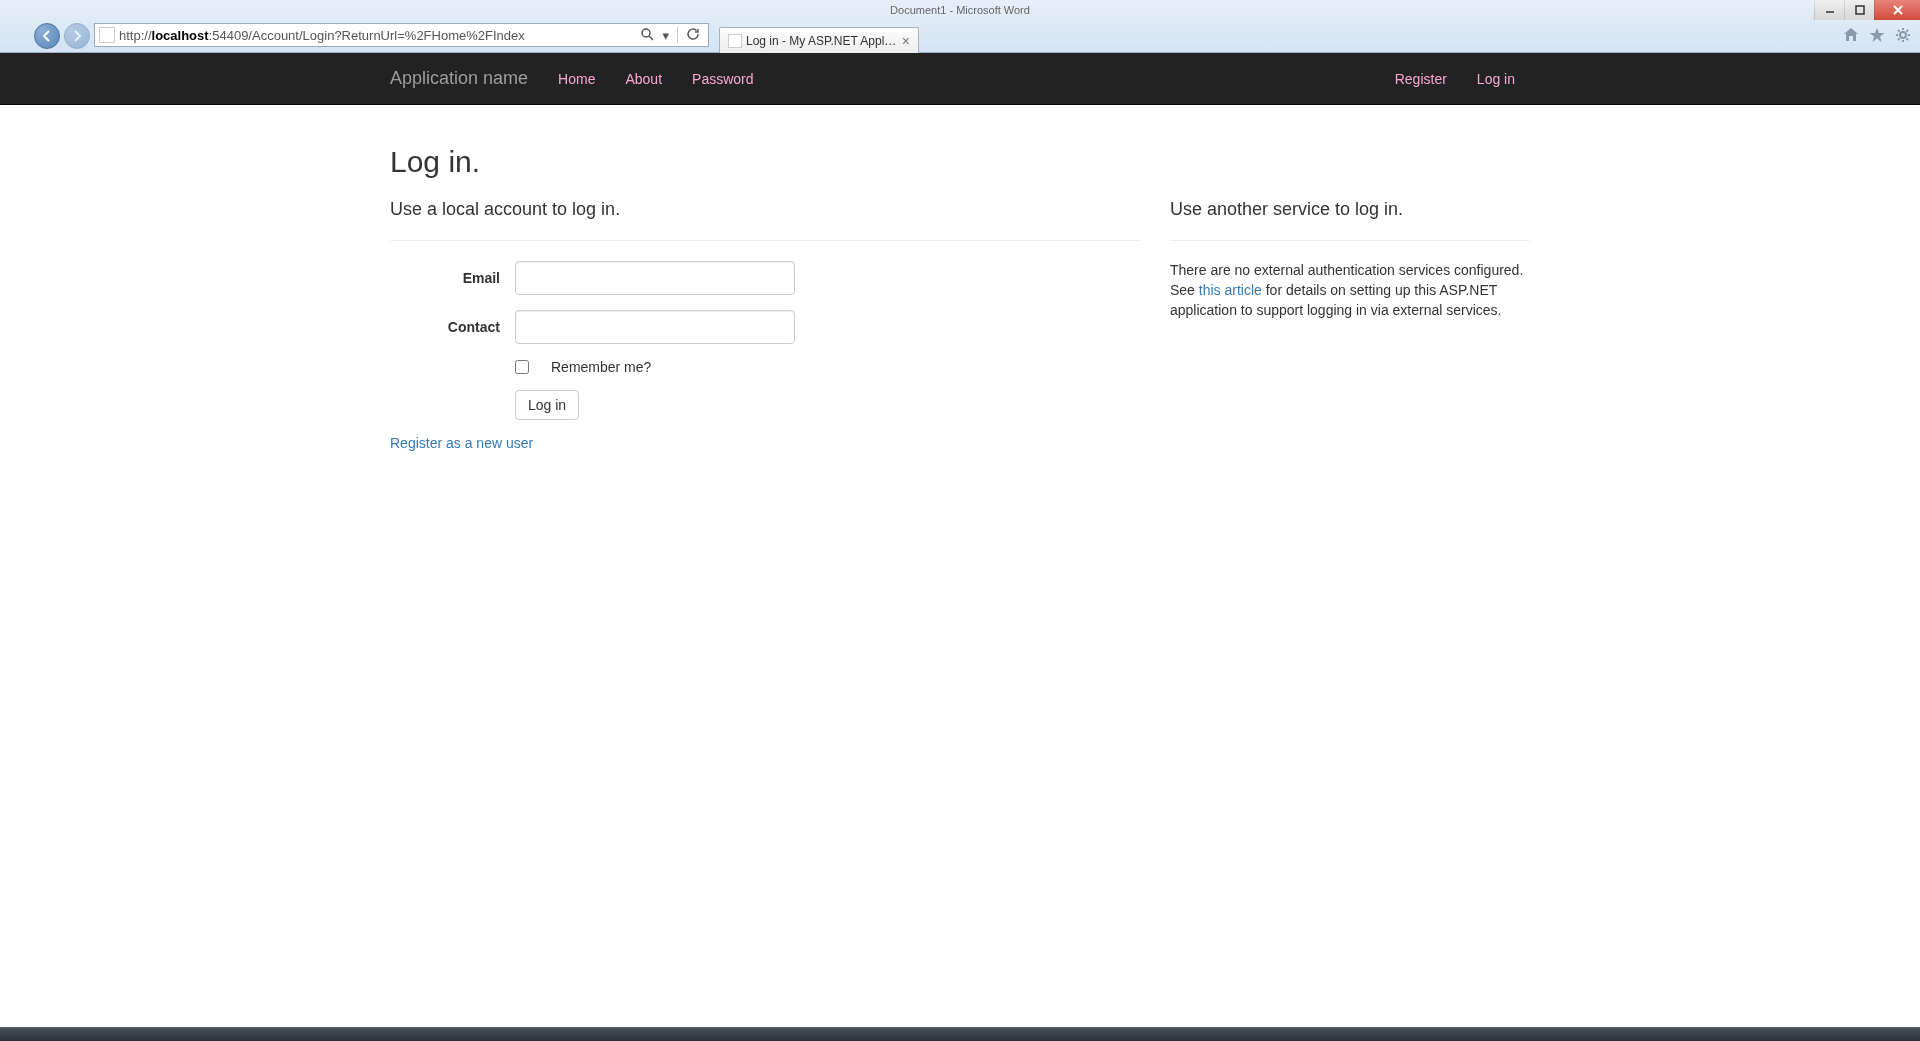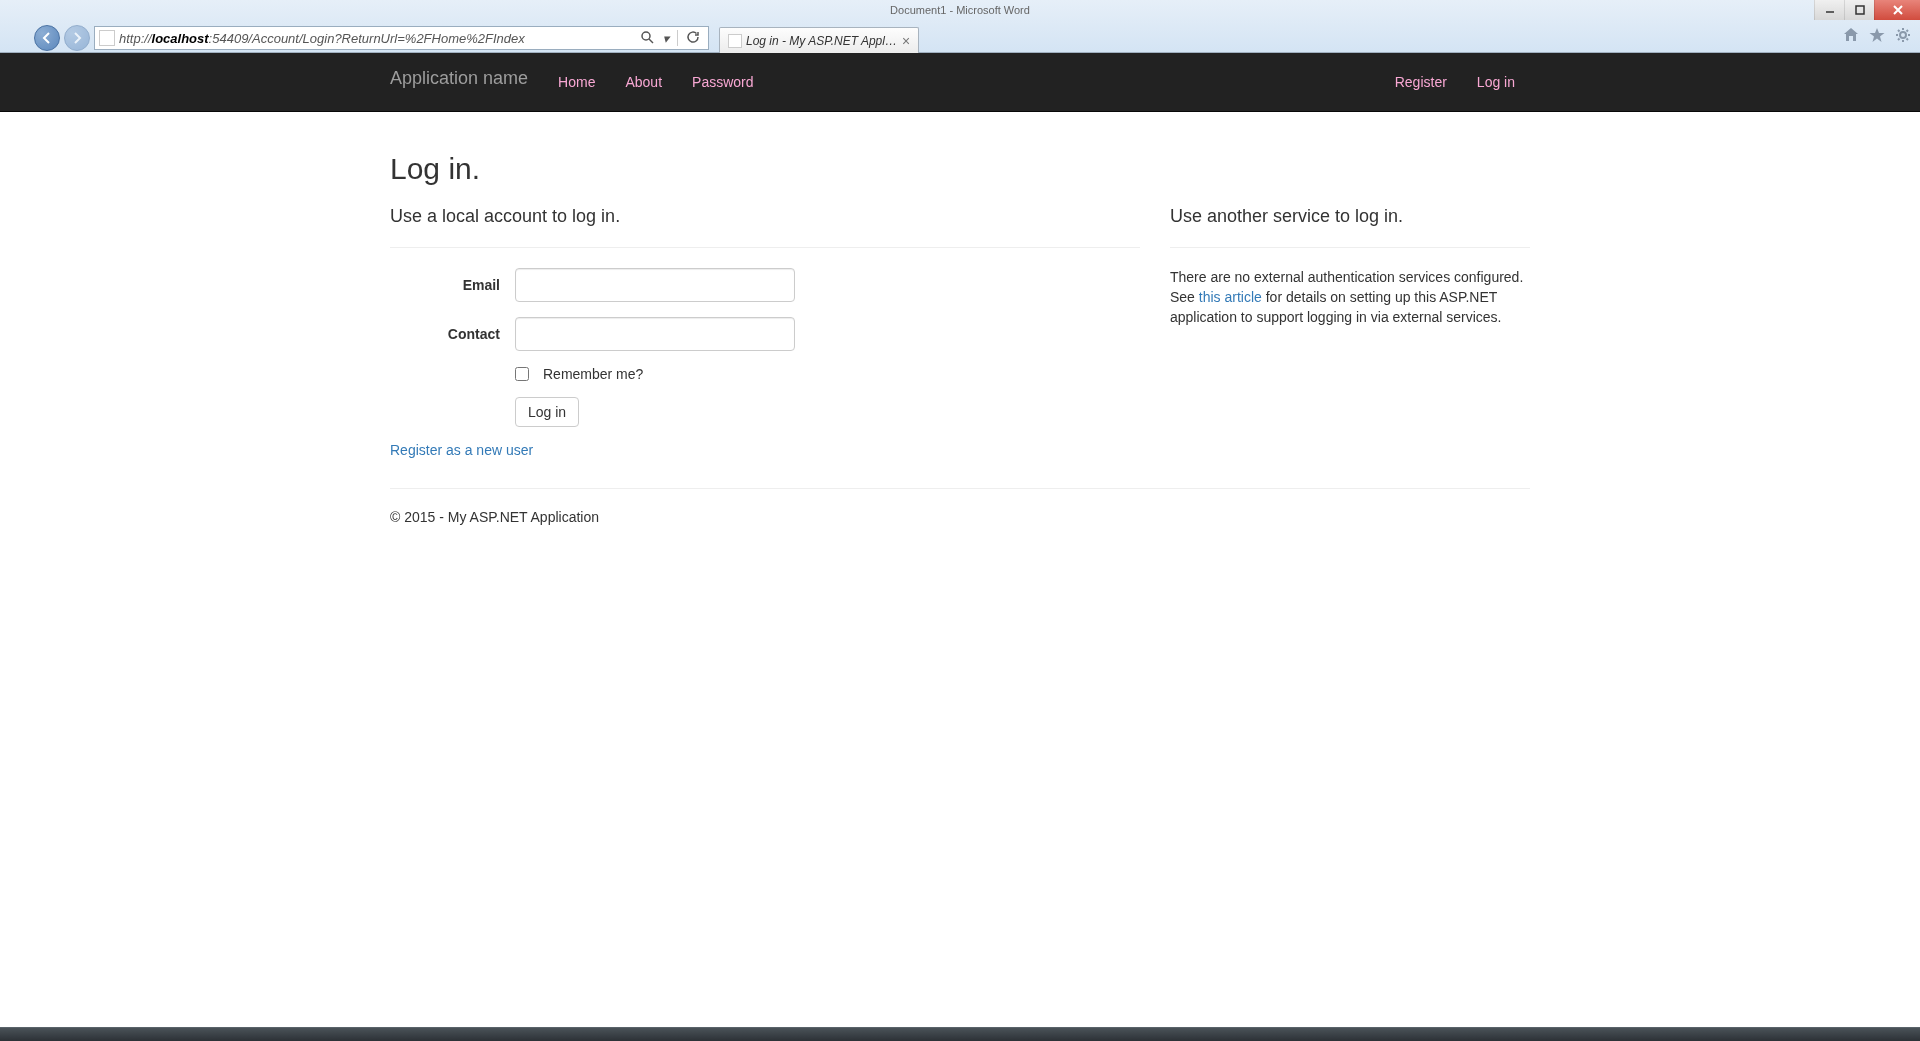--- a/index.html
+++ b/index.html
@@ -46,24 +46,22 @@
       color: #333;
       border-left: 1px solid rgba(0,0,0,0.1);
       background: linear-gradient(to bottom, #f0f0f0, #d8d8d8);
     }
     .window-btn.close-btn { background: linear-gradient(to bottom, #e8847a, #d14c3e); color: #fff; width: 46px;}
     .window-btn.close-btn svg path { stroke: #fff;}
     
     .chrome-mainbar {
       height: 30px;
       display: flex;
-      align-items: center;
       padding: 0 6px;
       gap: 4px;
-      font-style: italic;
     }
     .nav-btn {
       width: 26px;
       height: 26px;
       border-radius: 50%;
       background: radial-gradient(circle at 30% 30%, #8daed4, #5b87bc);
       border: 1px solid #4a72a3;
       display: flex;
       align-items: center;
       justify-content: center;
@@ -150,21 +148,21 @@
       margin: 0 auto;
       padding: 0 15px;
     }
     .navbar .container {
       display: flex;
       align-items: center;
     }
     .navbar-brand {
       color: #9d9d9d;
       font-size: 18px;
-      padding: 15px 15px 22px 0;
+      padding: 15px 15px 15px 0;
       text-decoration: none;
     }
     .navbar-nav {
       list-style: none;
       display: flex;
     }
     .navbar-nav.right { margin-left: auto; }
     .navbar-nav li a {
       color: #f9a8d4;
       padding: 15px;
@@ -202,21 +200,21 @@
       height: 34px;
       padding: 6px 12px;
       border: 1px solid #ccc;
       border-radius: 4px;
       font-size: 14px;
       box-shadow: inset 0 1px 1px rgba(0,0,0,0.075);
     }
     .checkbox label {
       display: flex;
       align-items: center;
-      gap: 14px;
+      gap: 22px;
       font-weight: normal;
     }
     .checkbox input[type=checkbox]{
       width:14px;height:14px;
     }
     .btn {
       display: inline-block;
       padding: 6px 12px;
       font-size: 14px;
       border-radius: 4px;
@@ -400,18 +398,15 @@
         <h4>Use another service to log in.</h4>
         <hr>
         <div>
           <p>
             <span>There are no external authentication services configured. See </span><a>this article</a><span> for details on setting up this ASP.NET application to support logging in via external services.</span>
           </p>
         </div>
       </section>
     </div>
   </div>
-  <footer>
-    <p>© 2015 - My ASP.NET Application</p>
-  </footer>
 </div>
 
 <div class="taskbar"></div>
 
 </body></html>

